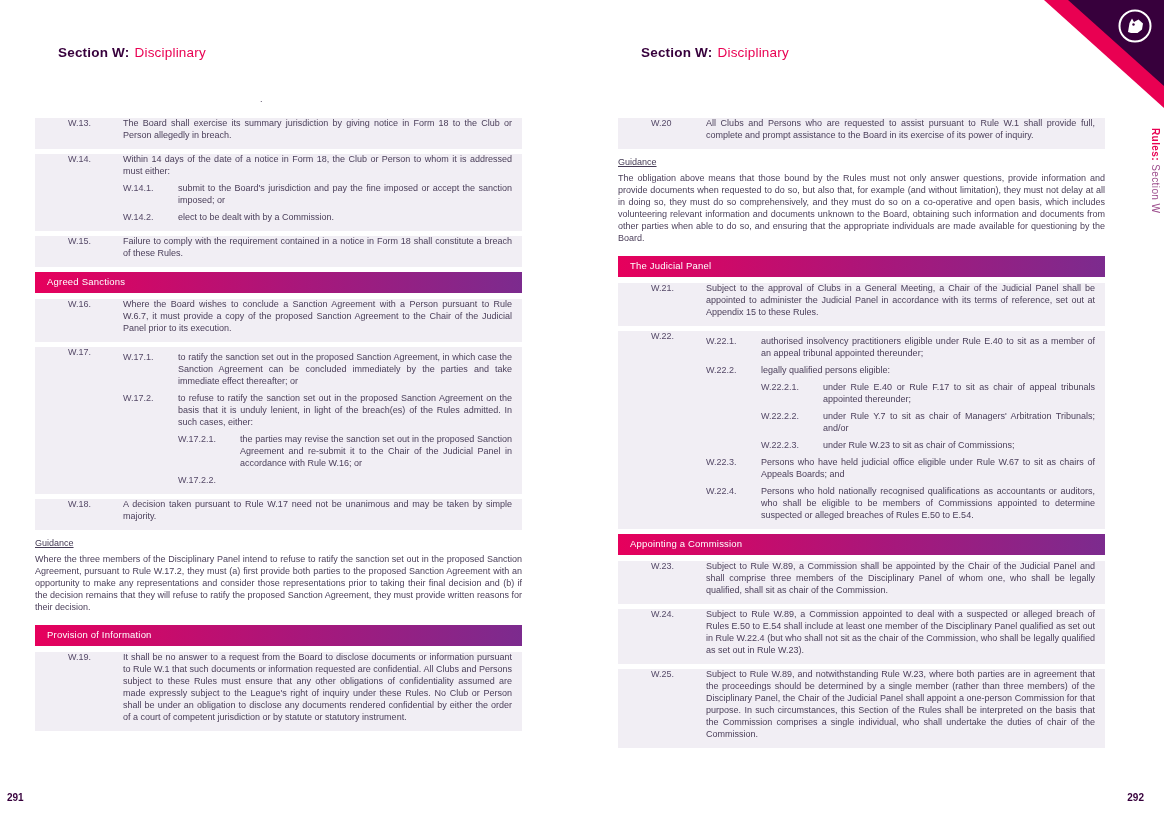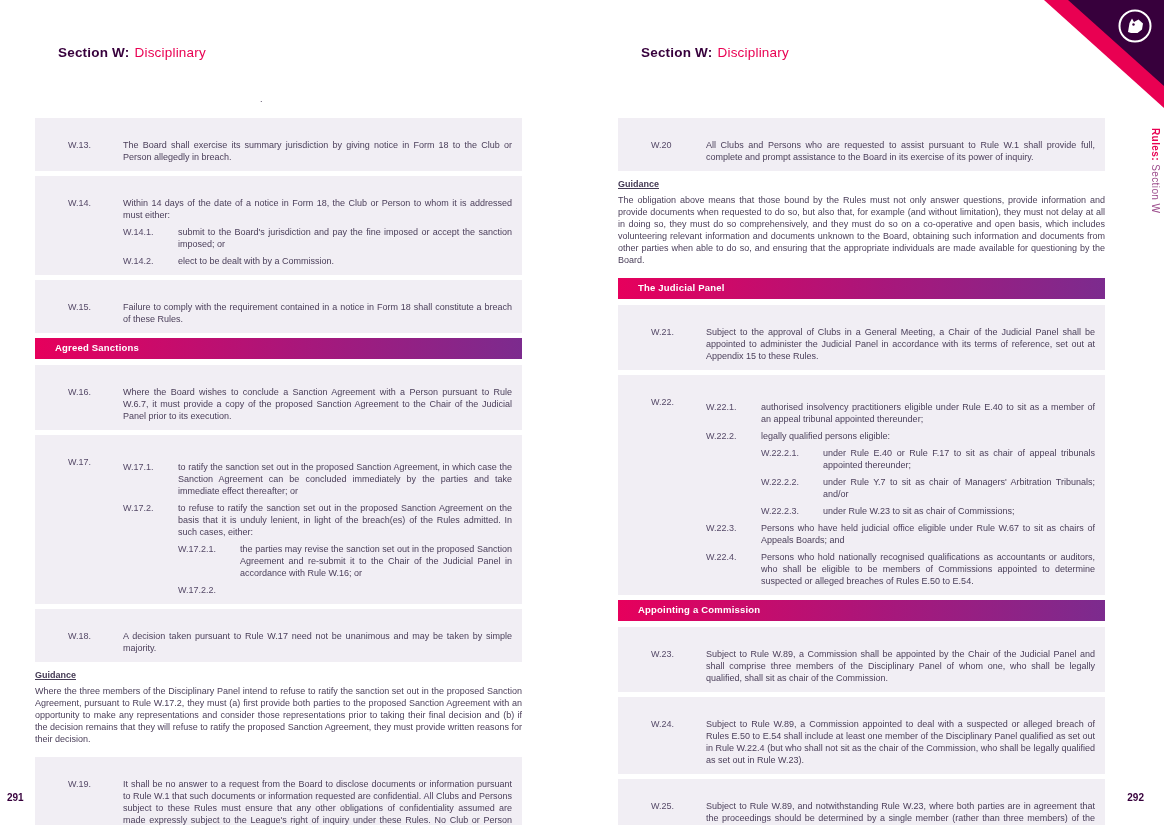--- a/index.html
+++ b/index.html
@@ -11,31 +11,31 @@
   *{margin:0;padding:0;box-sizing:border-box}
   html,body{width:1164px;height:825px;background:#fff;overflow:hidden;
     font-family:"Liberation Sans",sans-serif;font-size:9px;line-height:1.33;color:var(--body);position:relative}
   .page{position:absolute;top:0;width:487px}
   #page-left{left:35px}
   #page-right{left:618px}
   .page-title{margin:44px 0 0 23px;font-size:13.5px;letter-spacing:.2px;white-space:nowrap}
   .title-bold{font-weight:bold;color:var(--purple)}
   .title-accent{color:var(--magenta);margin-left:5px}
   .blocks{margin-top:56px}
-  .rule-block{background:var(--rowbg);padding:22px 10px 7px 33px;margin-bottom:5px}
+  .rule-block{background:var(--rowbg);padding:0 10px 7px 33px;margin-bottom:5px}
   .rule-item{display:flex;align-items:flex-start}
   .rule-body > .rule-item{margin-top:5px}
   .rule-num{flex:0 0 55px;color:#564a68}
   .rule-item.deep > .rule-num{flex-basis:62px}
   .rule-body{flex:1;min-width:0}
   .rule-text{text-align:justify}
   .section-bar{background:linear-gradient(90deg,#e6005c 0%,#a8177b 55%,#7c2b8e 100%);
-    color:#fff;font-weight:bold;font-size:9.5px;padding:4px 20px 5px;margin:2px 0 6px;letter-spacing:.2px}
+    color:#fff;font-weight:normal;font-size:9.5px;padding:4px 12px 5px;margin:2px 0 6px;letter-spacing:.2px}
   .guidance{margin:8px 0 11px}
-  .guidance-label{font-weight:bold;text-decoration:underline;margin-bottom:4px;color:#443a54}
+  .guidance-label{font-weight:normal;text-decoration:underline;margin-bottom:4px;color:#443a54}
   .guidance-text{text-align:justify}
   .pagenum{position:absolute;top:791px;font-weight:bold;font-size:10px;color:var(--purple)}
   #pagenum-left{left:7px}
   #pagenum-right{right:20px;text-align:right}
   .stray-mark{position:absolute;left:260px;top:94px;color:var(--body)}
   
   .corner-magenta{position:absolute;top:0;left:1044px;width:120px;height:108px;
     background:var(--magenta);clip-path:polygon(0 0,100% 0,100% 100%)}
   .corner-purple{position:absolute;top:0;left:1068px;width:96px;height:86px;
     background:var(--purple);clip-path:polygon(0 0,100% 0,100% 100%)}
@@ -144,20 +144,21 @@
           <div class="rule-num">W.18.</div>
           <div class="rule-body">
             <div class="rule-text">A decision taken pursuant to Rule W.17 need not be unanimous and may be taken by simple majority.</div>
           </div>
         </div>
       </div>
       <div class="guidance">
         <div class="guidance-label">Guidance</div>
         <div class="guidance-text">Where the three members of the Disciplinary Panel intend to refuse to ratify the sanction set out in the proposed Sanction Agreement, pursuant to Rule W.17.2, they must (a) first provide both parties to the proposed Sanction Agreement with an opportunity to make any representations and consider those representations prior to taking their final decision and (b) if the decision remains that they will refuse to ratify the proposed Sanction Agreement, they must provide written reasons for their decision.</div>
       </div>
+      <div class="section-bar">Provision of Information</div>
       <div class="rule-block">
         <div class="rule-item">
           <div class="rule-num">W.19.</div>
           <div class="rule-body">
             <div class="rule-text">It shall be no answer to a request from the Board to disclose documents or information pursuant to Rule W.1 that such documents or information requested are confidential. All Clubs and Persons subject to these Rules must ensure that any other obligations of confidentiality assumed are made expressly subject to the League's right of inquiry under these Rules. No Club or Person shall be under an obligation to disclose any documents rendered confidential by either the order of a court of competent jurisdiction or by statute or statutory instrument.</div>
           </div>
         </div>
       </div>
     </div>
 </div>

